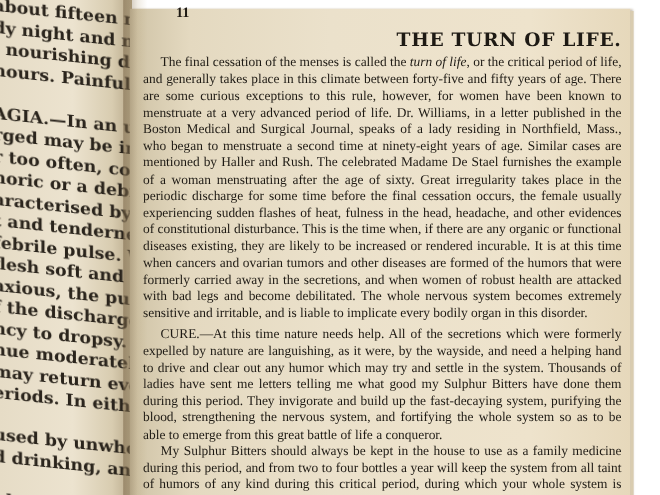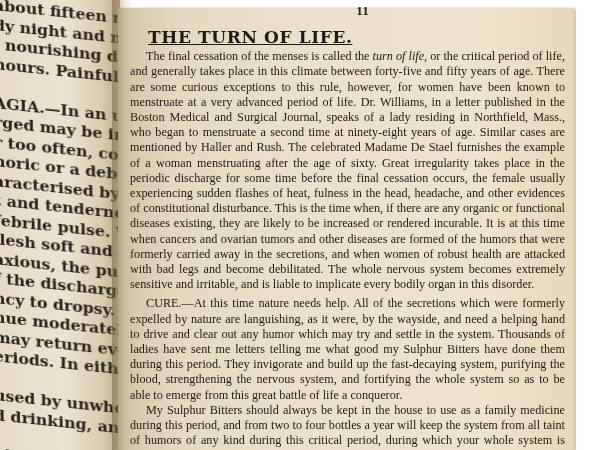--- a/index.html
+++ b/index.html
@@ -38,26 +38,26 @@
     background:#d9ccb0;
   }
   .content {
     position:absolute; left:12px; top:0; width:435px;
     color:#1e1a14;
     font-family: "Liberation Serif", serif;
     font-size:12.2px; line-height:15.2px;
     text-align:justify;
   }
   .page-number {
-    text-align:center; font-weight:bold; font-size:13px; line-height:14px;
+    text-align:left; font-weight:bold; font-size:13px; line-height:14px;
     margin-top:-4px; margin-left:30px;
   }
   .heading {
-    text-align:left; font-weight:bold; font-size:17px; letter-spacing:0.6px;
-    font-family: "DejaVu Serif", serif; margin:12px 0 4px 18px;text-decoration:underline;
+    text-align:right; font-weight:bold; font-size:17px; letter-spacing:0.6px;
+    font-family: "DejaVu Serif", serif; margin:12px 0 4px 18px;
   }
   .para { margin:0; text-indent:16px; }
   .para i { }
   .cure { margin-top:4px; }
 </style>
 </head>
 <body>
 
 <div class="scene">
 

